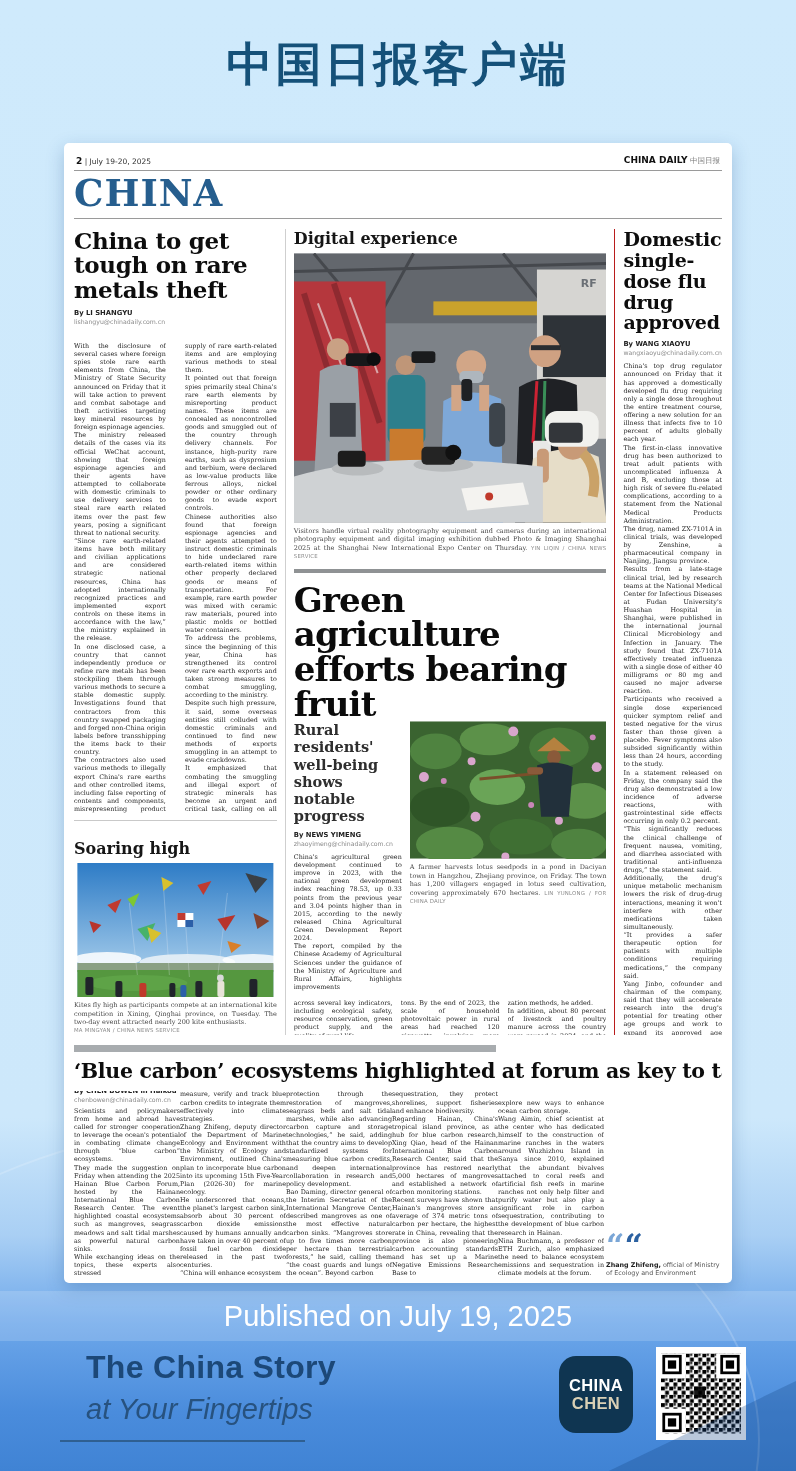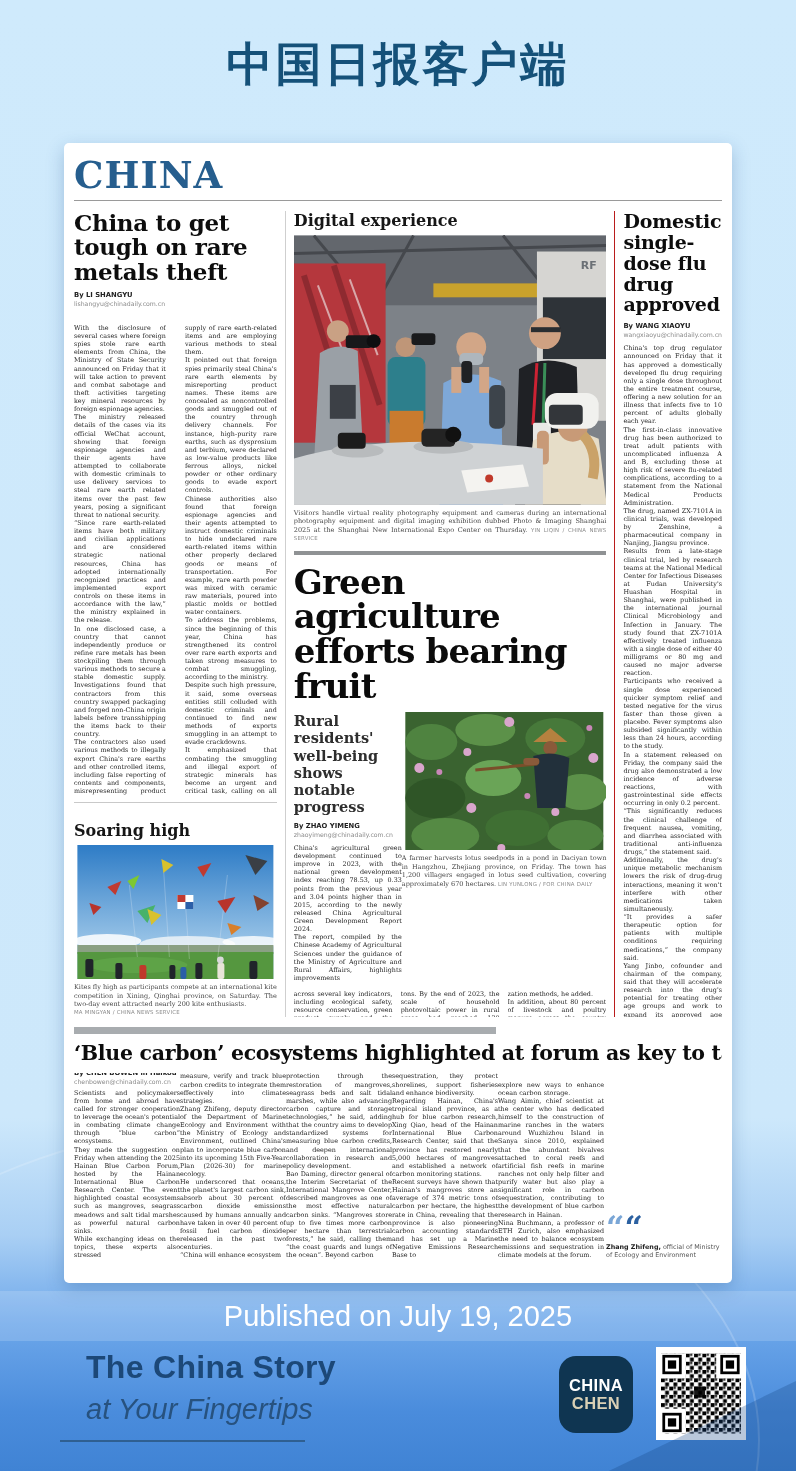--- a/index.html
+++ b/index.html
@@ -44,21 +44,21 @@
   .twocol { display:flex; gap:19px; margin-top:17px; flex:1; overflow:hidden;justify-content:flex-end; }
   .twocol > div { flex:1; overflow:hidden; }
 
   .soaring { margin-top:6px; padding-top:18px; border-top:1px solid #c9c9c9; }
   .photo { display:block; width:100%; }
   .caption { margin-top:4px; font-size:6.5px; line-height:1.3; color:#454545; text-align:justify; }
   .credit { font-family:"DejaVu Sans", sans-serif; font-size:5.4px; color:#8d8d8d; letter-spacing:0.2px; }
 
   .midrule { height:4px; background:#8f9294; margin:8px 0 10px; }
   .h-green { font-size:34px; font-weight:700; color:#0b0b0b; line-height:1.02; letter-spacing:-0.8px; }
-  .green-top { display:flex; gap:0; margin-top:9px; }
+  .green-top { display:flex; gap:8px; }
   .gt-left { width:108px; display:flex; flex-direction:column; }
   .subhead { font-size:14.5px; line-height:1.18; color:#2e2e2e; font-weight:700; }
   .gt-left .lead { margin-top:6px; flex:1; overflow:hidden; }
   .gt-right { flex:1; }
   .green-cols { display:flex; gap:8px; margin-top:8px; flex:1; overflow:hidden; }
   .green-cols > div { flex:1; overflow:hidden; }
 
   .flu-body { margin-top:6px; flex:1; overflow:hidden; }
 
   .divider-bar { width:422px; height:7px; background:#a8acaf; margin:10px 0 9px; }
@@ -92,20 +92,30 @@
 </style>
 </head>
 <body>
 
 <div class="flare"></div>
 
 <div class="app-logo">中国日报客户端</div>
 
 <div class="sheet">
 
+  <div class="meta">
+    <span>
+      <b>2</b>
+      <span>| July 19-20, 2025</span>
+    </span>
+    <span>
+      <b>CHINA DAILY</b>
+      <span class="cn">中国日报</span>
+    </span>
+  </div>
 
   <div class="masthead">CHINA</div>
 
   <div class="main">
 
     <div class="colL">
       <h1 class="h-serif-lg">China to get tough on rare metals theft</h1>
       <div class="byline">By LI SHANGYU</div>
       <div class="email">lishangyu@chinadaily.com.cn</div>
       <div class="twocol">
@@ -168,21 +178,21 @@
             <rect x="92" y="120" width="6" height="14" rx="2"></rect>
               <rect x="118" y="118" width="7" height="16" rx="2"></rect>
             <rect x="172" y="116" width="8" height="18" rx="2"></rect>
           </g>
           <rect x="62" y="120" width="7" height="14" rx="2" fill="#c0392b"></rect>
           <rect x="140" y="118" width="7" height="16" rx="2" fill="#e8e4d8"></rect>
           <circle cx="143" cy="115" r="3.4" fill="#d9d9d9"></circle>
           <rect x="103" y="122" width="6" height="12" rx="2" fill="#2b5fa8"></rect>
         </svg>
         <div class="caption">
-          <span>Kites fly high as participants compete at an international kite competition in Xining, Qinghai province, on Saturday. The two-day event attracted nearly 200 kite enthusiasts. </span><br>
+          <span>Kites fly high as participants compete at an international kite competition in Xining, Qinghai province, on Tuesday. The two-day event attracted nearly 200 kite enthusiasts. </span><br>
           <span class="credit">MA MINGYAN / CHINA NEWS SERVICE</span>
         </div>
       </div>
     </div>
 
     <div class="colM">
       <h2 class="h-slab">Digital experience</h2>
       <svg class="photo" width="314" height="270" viewBox="0 0 314 270" style="margin-top:5px">
         <rect width="314" height="270" fill="#7d8288"></rect>
         <rect width="314" height="70" fill="#63676d"></rect>
@@ -259,21 +269,21 @@
         <span class="credit">YIN LIQIN / CHINA NEWS SERVICE</span>
       </div>
 
       <div class="midrule"></div>
 
       <h1 class="h-green">Green agriculture efforts bearing fruit</h1>
 
       <div class="green-top">
         <div class="gt-left">
           <div class="subhead">Rural residents' well-being shows notable progress</div>
-          <div class="byline">By ZHAO YIMENG</div>
+          <div class="byline">By NEWS YIMENG</div>
           <div class="email">zhaoyimeng@chinadaily.com.cn</div>
           <div class="bodytxt lead">China's agricultural green development continued to improve in 2023, with the national green development index reaching 78.53, up 0.33 points from the previous year and 3.04 points higher than in 2015, according to the newly released China Agricultural Green Development Report 2024.
 The report, compiled by the Chinese Academy of Agricultural Sciences under the guidance of the Ministry of Agriculture and Rural Affairs, highlights improvements</div>
         </div>
         <div class="gt-right">
           <svg class="photo" width="198" height="138" viewBox="0 0 198 138">
             <rect width="198" height="138" fill="#3a6330"></rect>
             <g>
               <ellipse cx="26" cy="30" rx="26" ry="18" fill="#4f8340"></ellipse>
               <ellipse cx="80" cy="18" rx="30" ry="16" fill="#5c9149"></ellipse>

